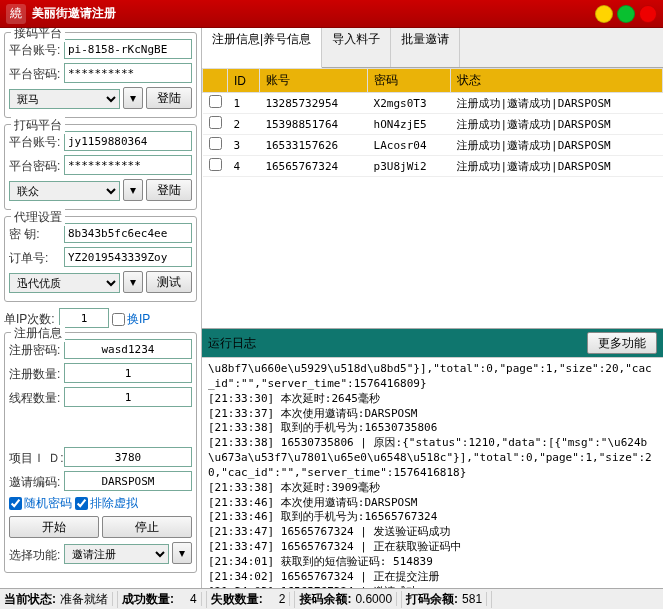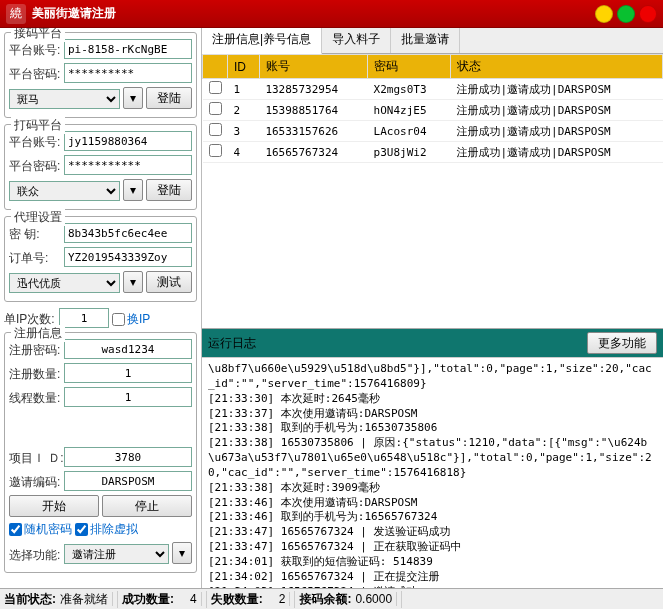--- a/index.html
+++ b/index.html
@@ -15,21 +15,21 @@
 .group .legend{position:absolute;top:-8px;left:6px;background:#fff;padding:0 3px;color:#333}
 .row{display:flex;align-items:flex-end;margin-bottom:4px;gap:3px}
 .lbl{width:52px;color:#333;white-space:nowrap}
 input[type=text],input[type=password],select{height:20px;border:1px solid #7a9;padding:0 3px;font-size:11px;font-family:monospace}
 .w-full{flex:1;min-width:0}
 .btn{height:22px;padding:0 10px;background:linear-gradient(#f8f8f8,#e0e0e0);border:1px solid #888;border-radius:2px;cursor:pointer}
 .btn-sm{padding:0 6px}
 .chk{display:flex;align-items:center;gap:2px;color:#06c}
 .chk input{accent-color:#06c}
 .right{flex:1;display:flex;flex-direction:column}
-.tabs{display:flex;background:#eee;border-bottom:1px solid #aaa;height:26px}
+.tabs{display:flex;background:#eee;border-bottom:1px solid #aaa;height:40px}
 .tab{padding:3px 10px;border-right:1px solid #ccc;cursor:pointer}
 .tab.active{background:#fff;border-bottom:1px solid #fff;margin-bottom:-1px}
 .table-wrap{flex:1;overflow:auto;border-bottom:1px solid #aaa}
 table{width:100%;border-collapse:collapse}
 th{background:#eab308;border:1px solid #ddd;padding:3px 6px;text-align:left;font-weight:normal}
 td{border-bottom:1px solid #eee;padding:2px 6px;font-family:monospace;font-size:11px;white-space:nowrap}
 .log-hdr{display:flex;align-items:center;padding:3px 6px;background:#0f766e;border-bottom:1px solid #ccc}
 .log-hdr .spacer{flex:1}
 .log{height:230px;overflow:auto;padding:4px 6px;font-family:monospace;font-size:11px;line-height:1.35;white-space:pre-wrap;word-break:break-all;background:#fff}
 .status{height:21px;background:#eee;border-top:1px solid #aaa;display:flex;align-items:center;font-size:11px}
@@ -120,32 +120,32 @@
         </div>
       <div class="row">
           <span class="lbl">项目Ｉ Ｄ:</span>
           <input type="text" class="w-full" style="text-align: center; margin-top: 36px;" value="3780">
         </div>
       <div class="row">
           <span class="lbl">邀请编码:</span>
           <input type="text" class="w-full" style="text-align: center;" value="DARSPOSM">
         </div>
       <div class="row">
-          <button class="btn" style="flex:1">开始</button>
-          <button class="btn" style="flex:1">停止</button>
-        </div>
-      <div class="row">
           <label class="chk">
             <input type="checkbox" checked="" style="">
             <span>随机密码</span>
           </label>
           <label class="chk">
             <input type="checkbox" checked="" style="">
             <span>排除虚拟</span>
           </label>
+        </div>
+      <div class="row">
+          <button class="btn" style="flex:1">开始</button>
+          <button class="btn" style="flex:1">停止</button>
         </div>
       <div class="row">
           <span class="lbl">选择功能:</span>
           <select class="w-full"><option>邀请注册</option></select>
           <button class="btn btn-sm">▾</button>
         </div>
     </div>
   </div>
 
   <div class="right">
@@ -217,13 +217,14 @@
 [21:34:03] 16565767324 | 邀请成功
 [21:34:03] 本次延时:4858毫秒</div>
   </div>
 </div>
 
 <div class="status">
   <span><b>当前状态:</b><span>准备就绪</span></span>
   <span><b>成功数量:</b>　<span>4</span></span>
   <span><b>失败数量:</b>　<span>2</span></span>
   <span><b>接码余额:</b><span>0.6000</span></span>
+  <span><b>打码余额:</b><span>581</span></span>
 </div>
 
 </body></html>

